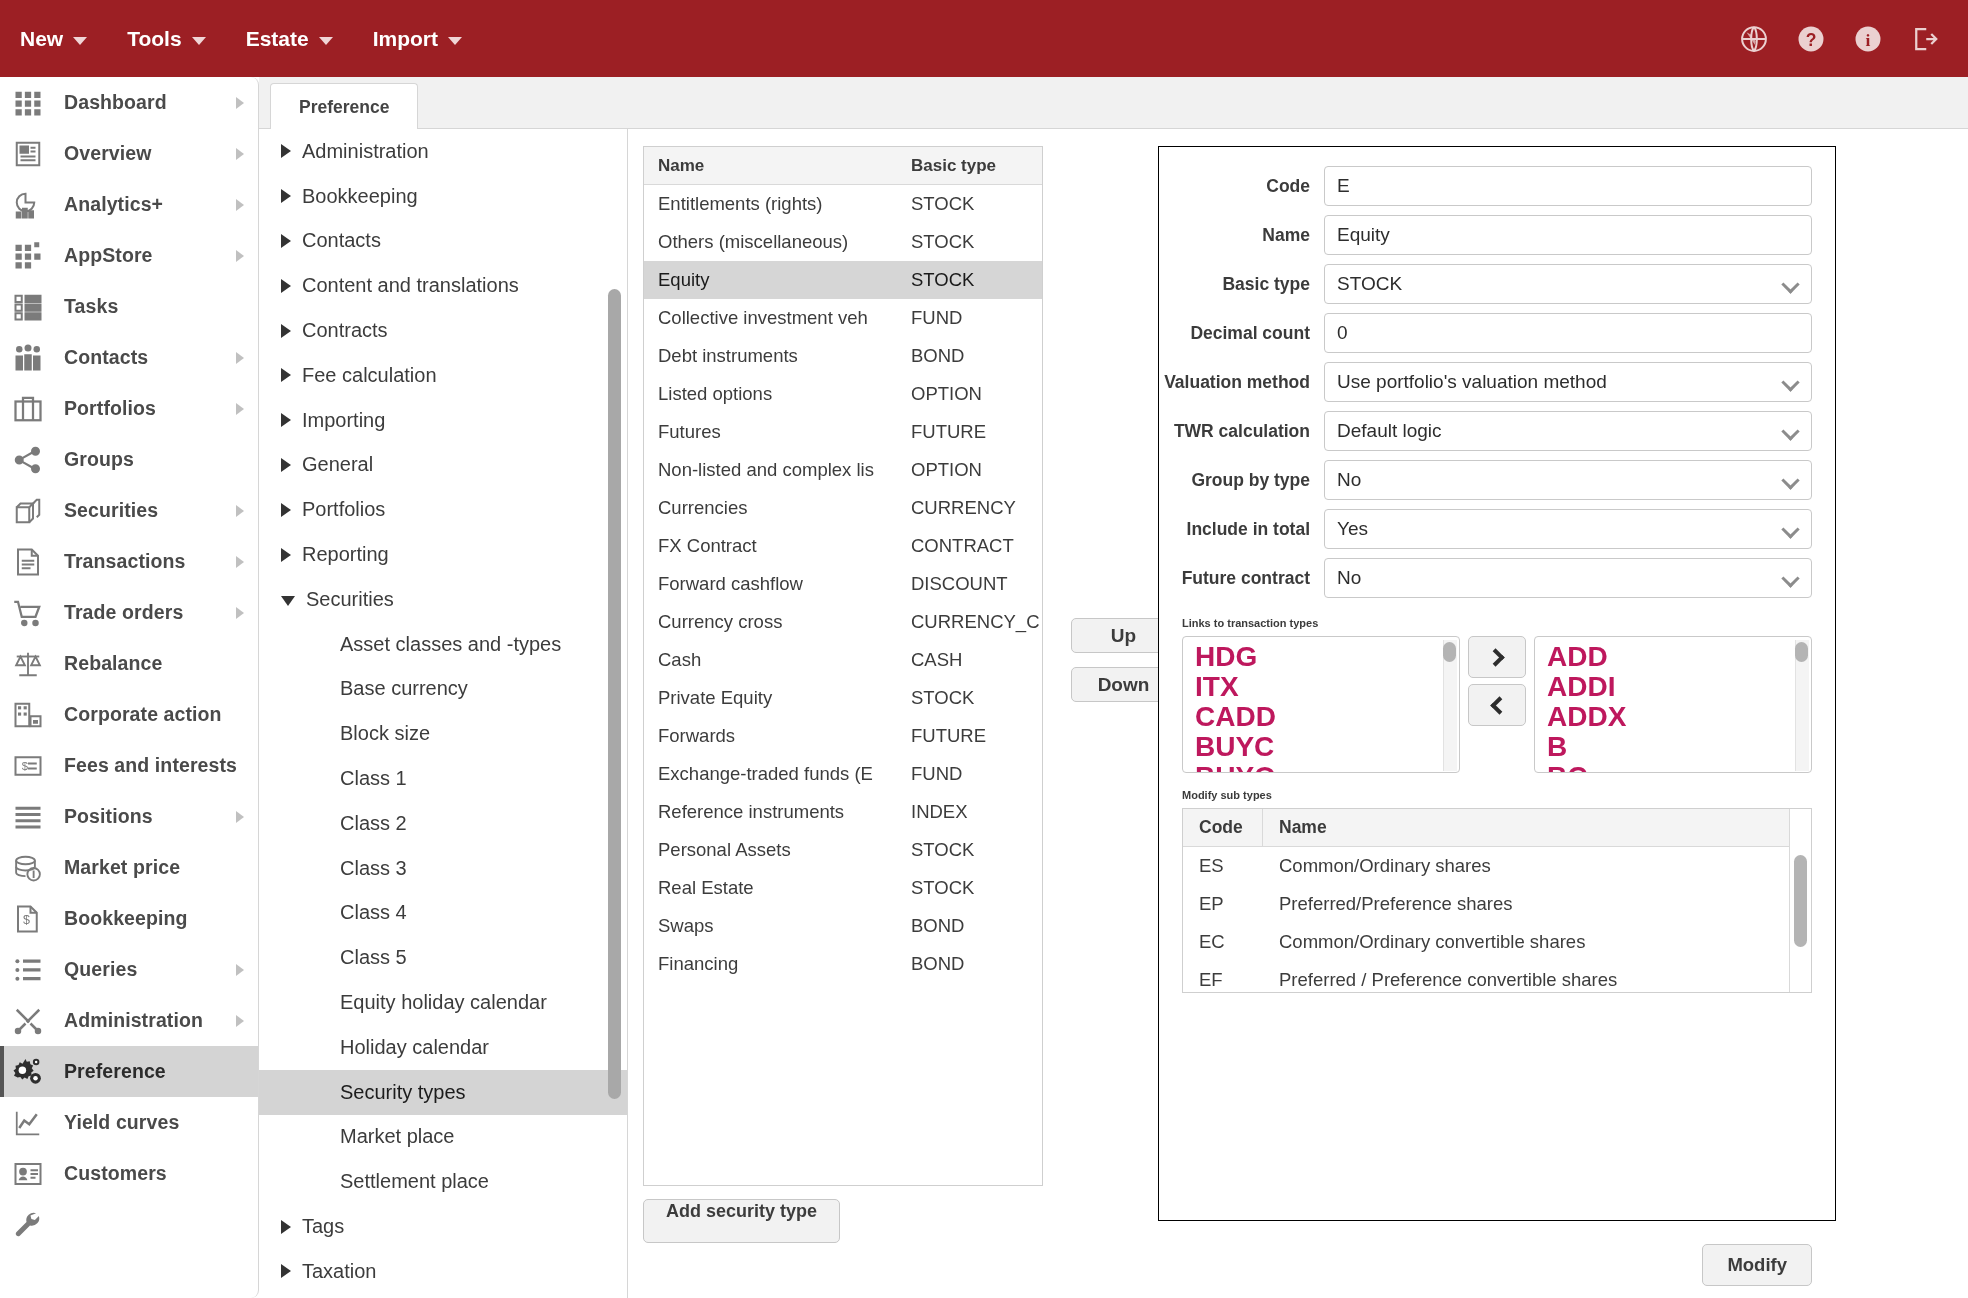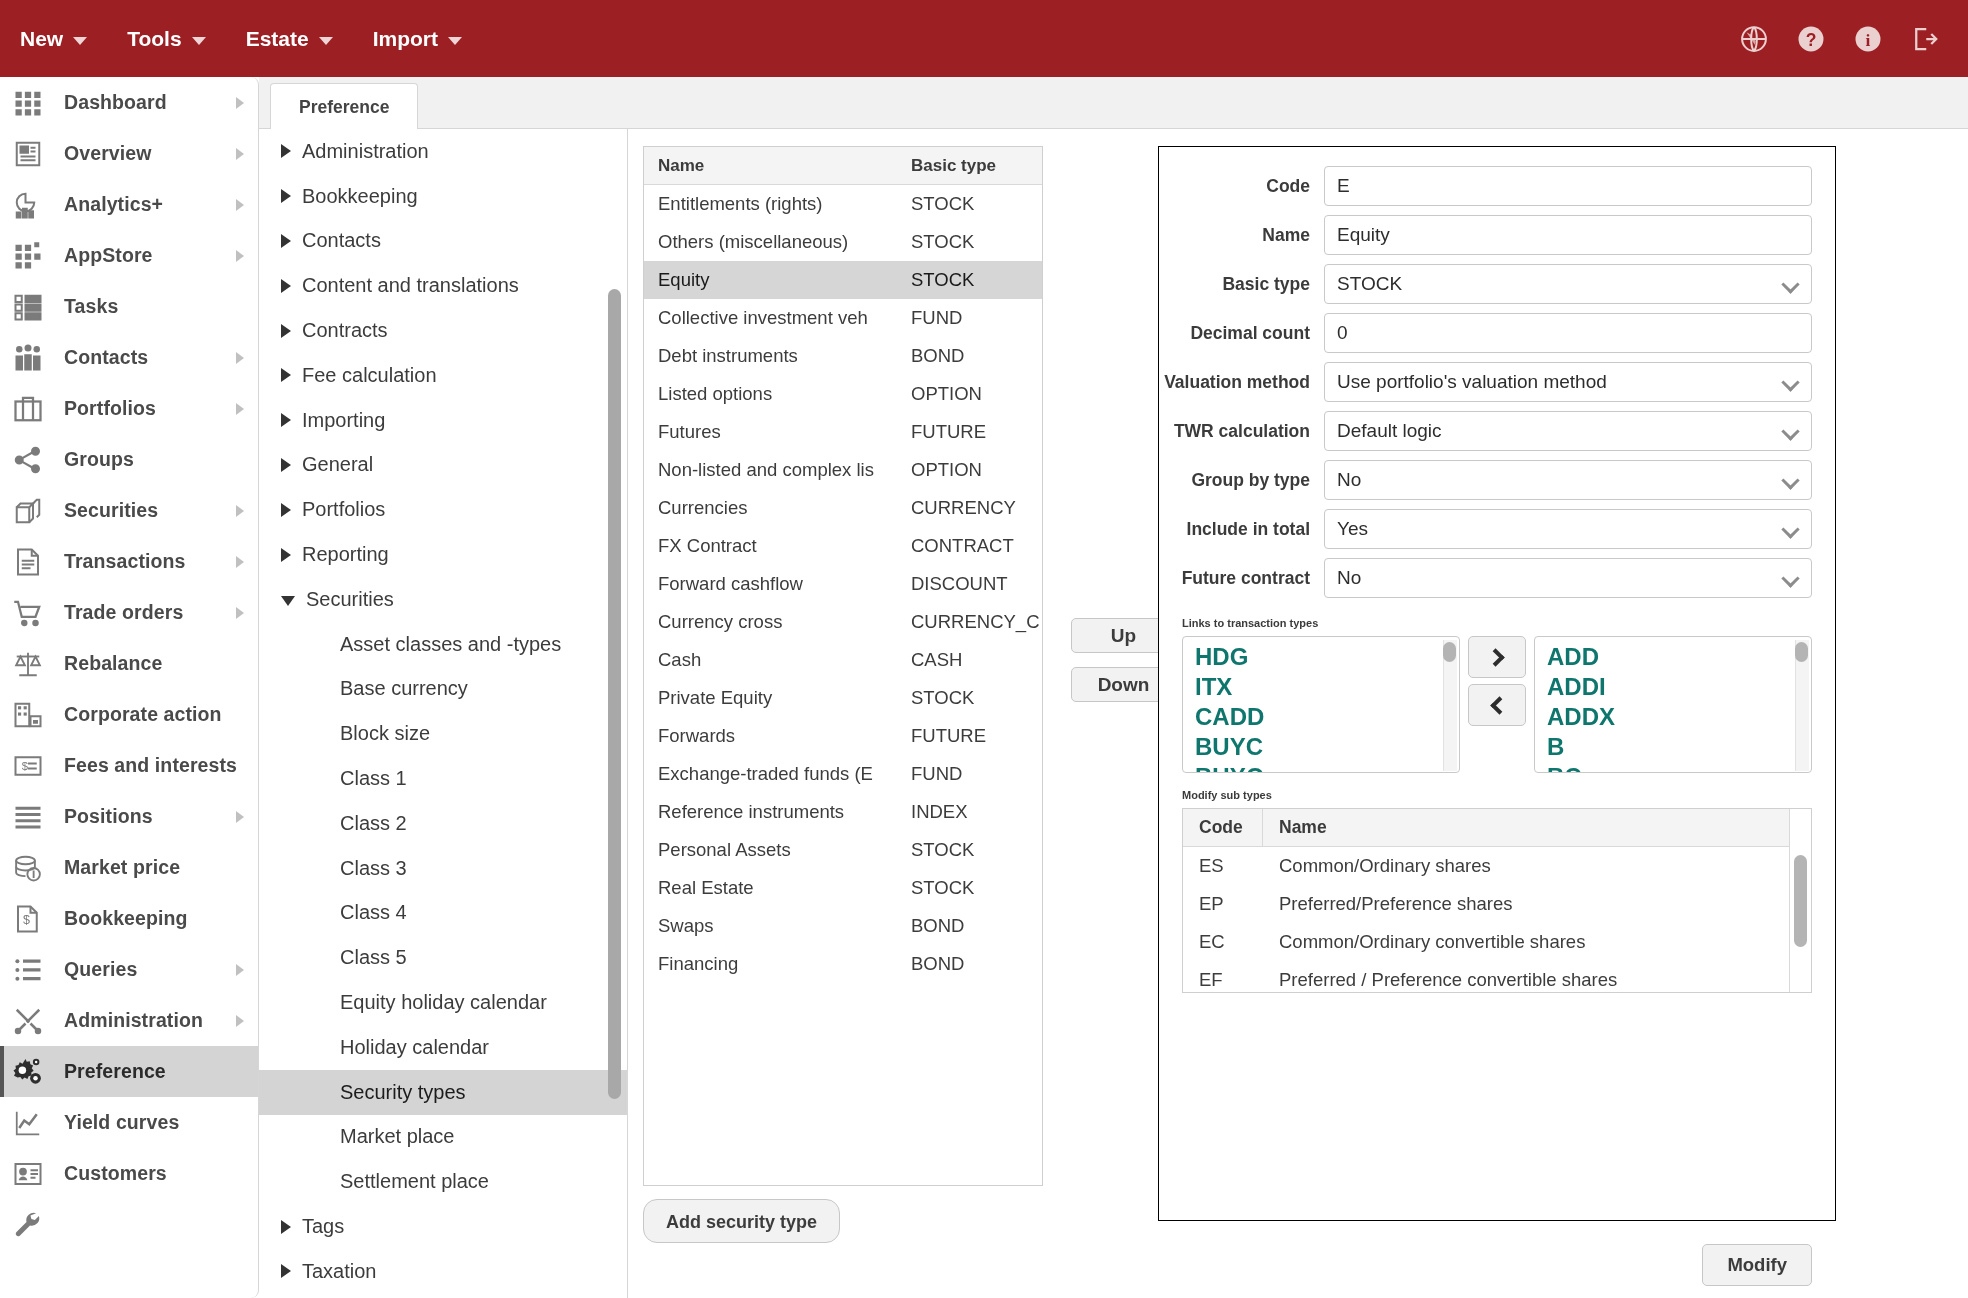--- a/index.html
+++ b/index.html
@@ -141,22 +141,22 @@
   .sec-row div {
     font-size: 18.5px; color: #3c3c3c; display: flex; align-items: center;
     padding-left: 14px; overflow: hidden; white-space: nowrap;
   }
   .sec-row.selected div { color: #1a1a1a; }
   .c-name { width: 253px; flex: 0 0 253px; }
   .c-type { flex: 1; }
 
   #add-sec-btn {
     position: absolute; left: 14px; top: 1070px;
-    height: 44px; padding: 12px 22px;
-    background: #f2f2f2; border: 1px solid #c7c7c7; border-radius: 14px;
+    height: 44px; padding: 1px 22px;
+    background: #f2f2f2; border: 1px solid #c7c7c7; border-radius: 5px;
     font-size: 18px; font-weight: bold; color: #3c3c3c;
     cursor: pointer;
   }
 
   
   #updown { position: absolute; left: 1071px; top: 618px; width: 105px; }
   .ud-btn {
     width: 100%; height: 35px; margin-bottom: 14px;
     background: #f2f2f2; border: 1px solid #c7c7c7; border-radius: 5px;
     font-size: 19px; font-weight: bold; color: #3c3c3c;
@@ -199,21 +199,21 @@
   }
   #links-wrap {
     display: flex; align-items: flex-start;
     margin-left: 23px; margin-right: 23px;
   }
   .listbox {
     position: relative; height: 137px; background: #fff;
     border: 1px solid #c9c9c9; border-radius: 4px; overflow: hidden;
   }
   .lb-item {
-    font-size: 24px; font-weight: bold; color: #0f766e;
+    font-size: 28px; font-weight: bold; color: #be185d;
     padding: 2px 12px; line-height: 26px; cursor: pointer;
     white-space: nowrap;
   }
   .lb-scroll {
     position: absolute; right: 2px; top: 3px;
     width: 14px; height: 131px; background: #f4f4f4;
     border-left: 1px solid #e2e2e2;
   }
   .lb-thumb {
     position: absolute; right: 3px; top: 5px;

